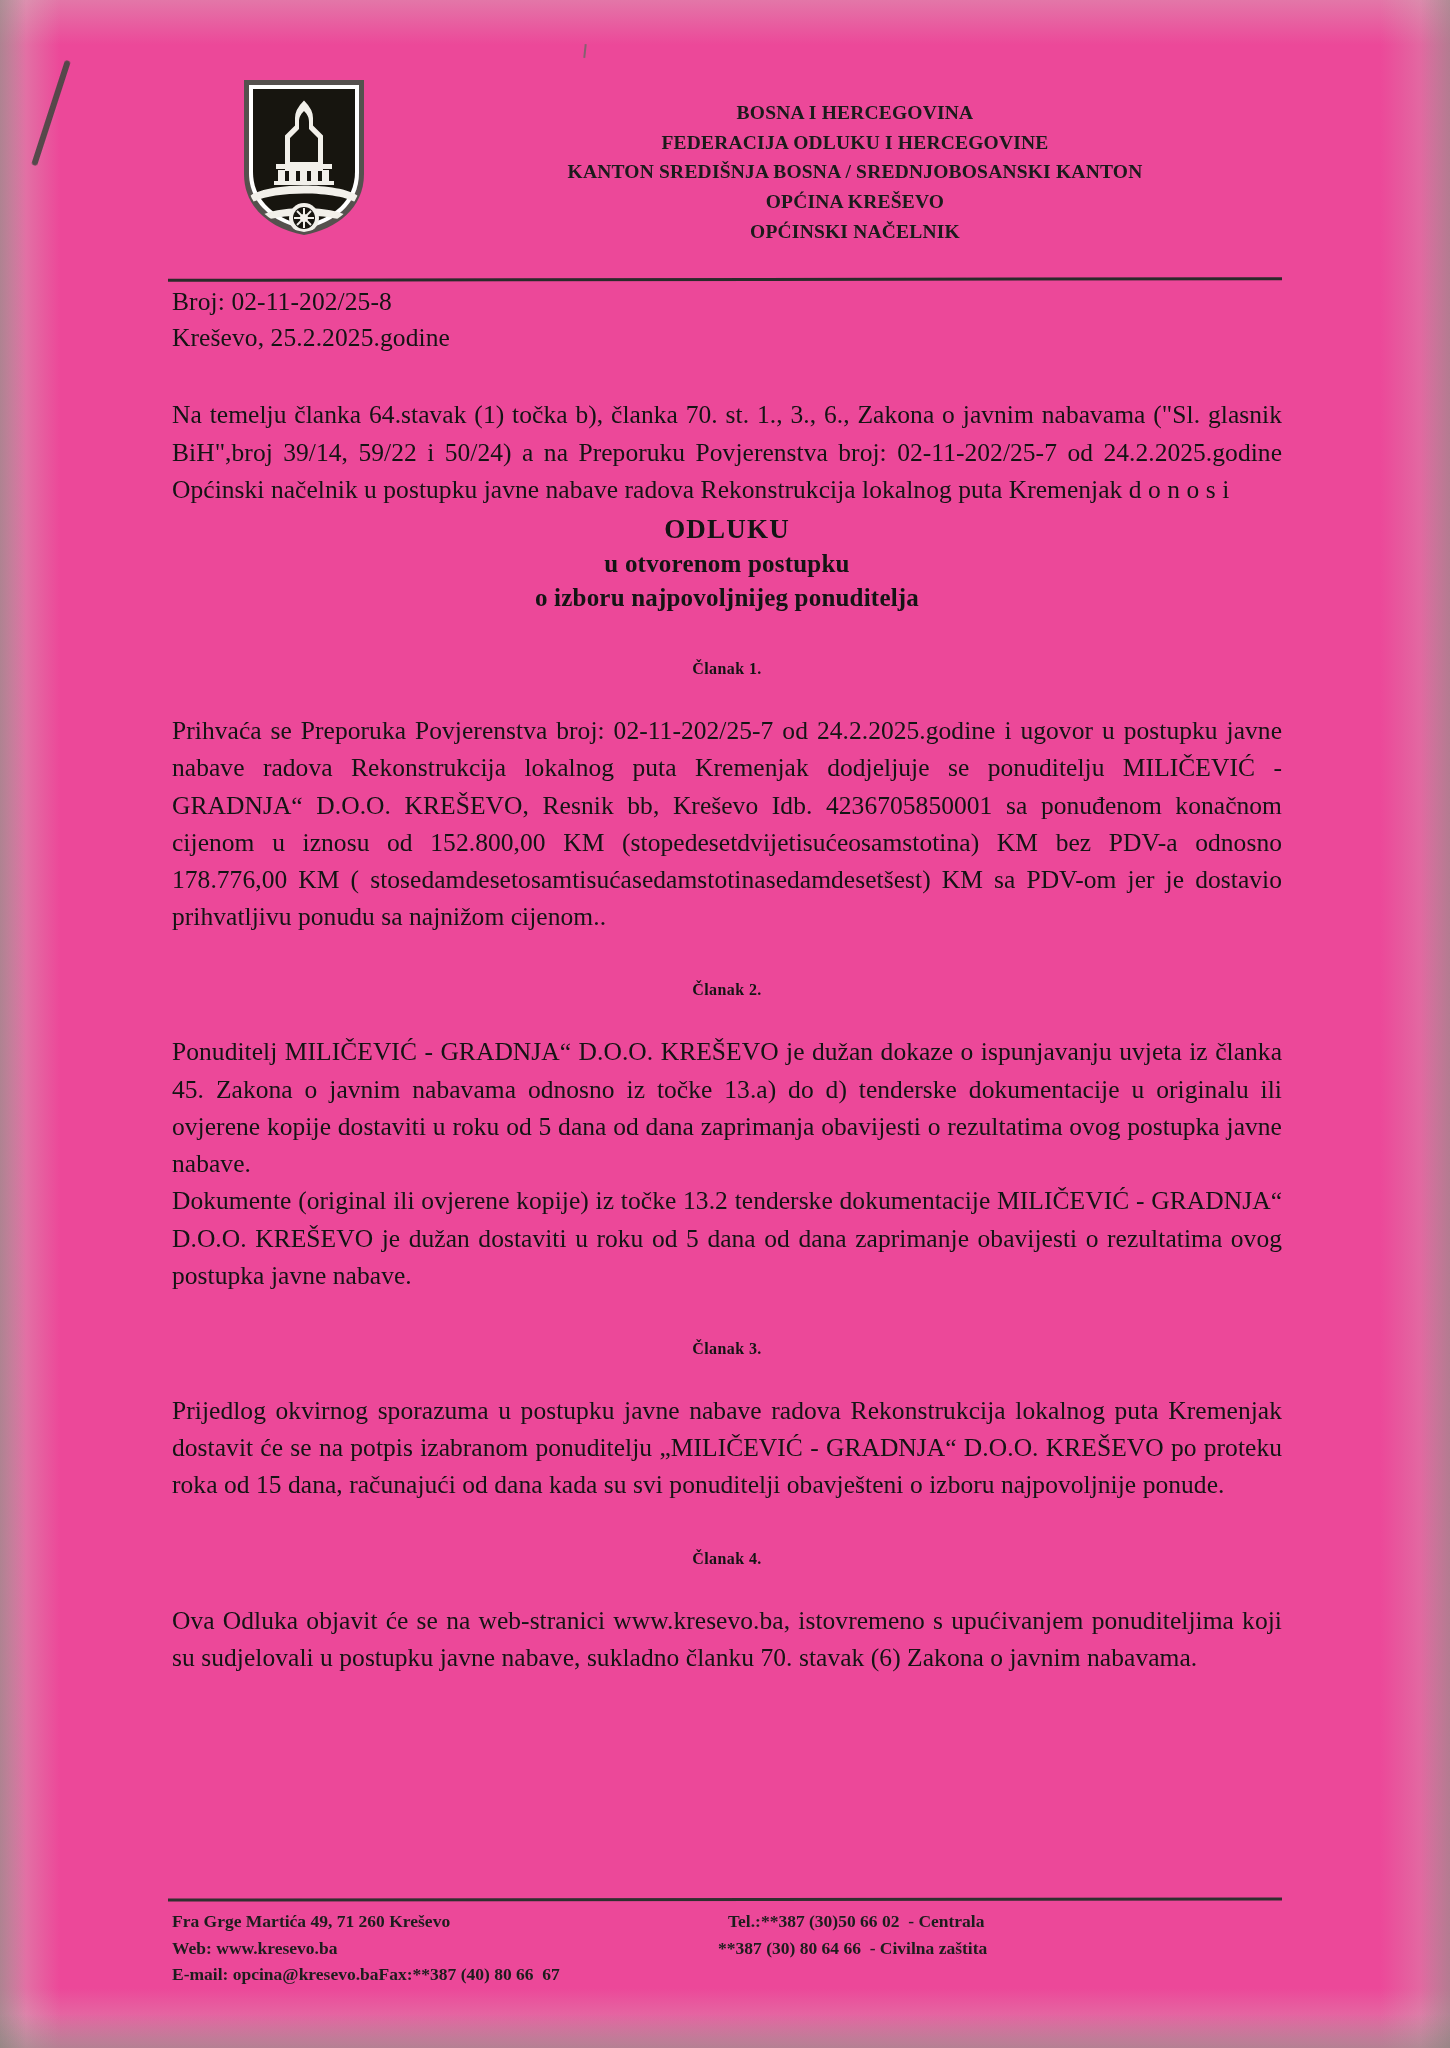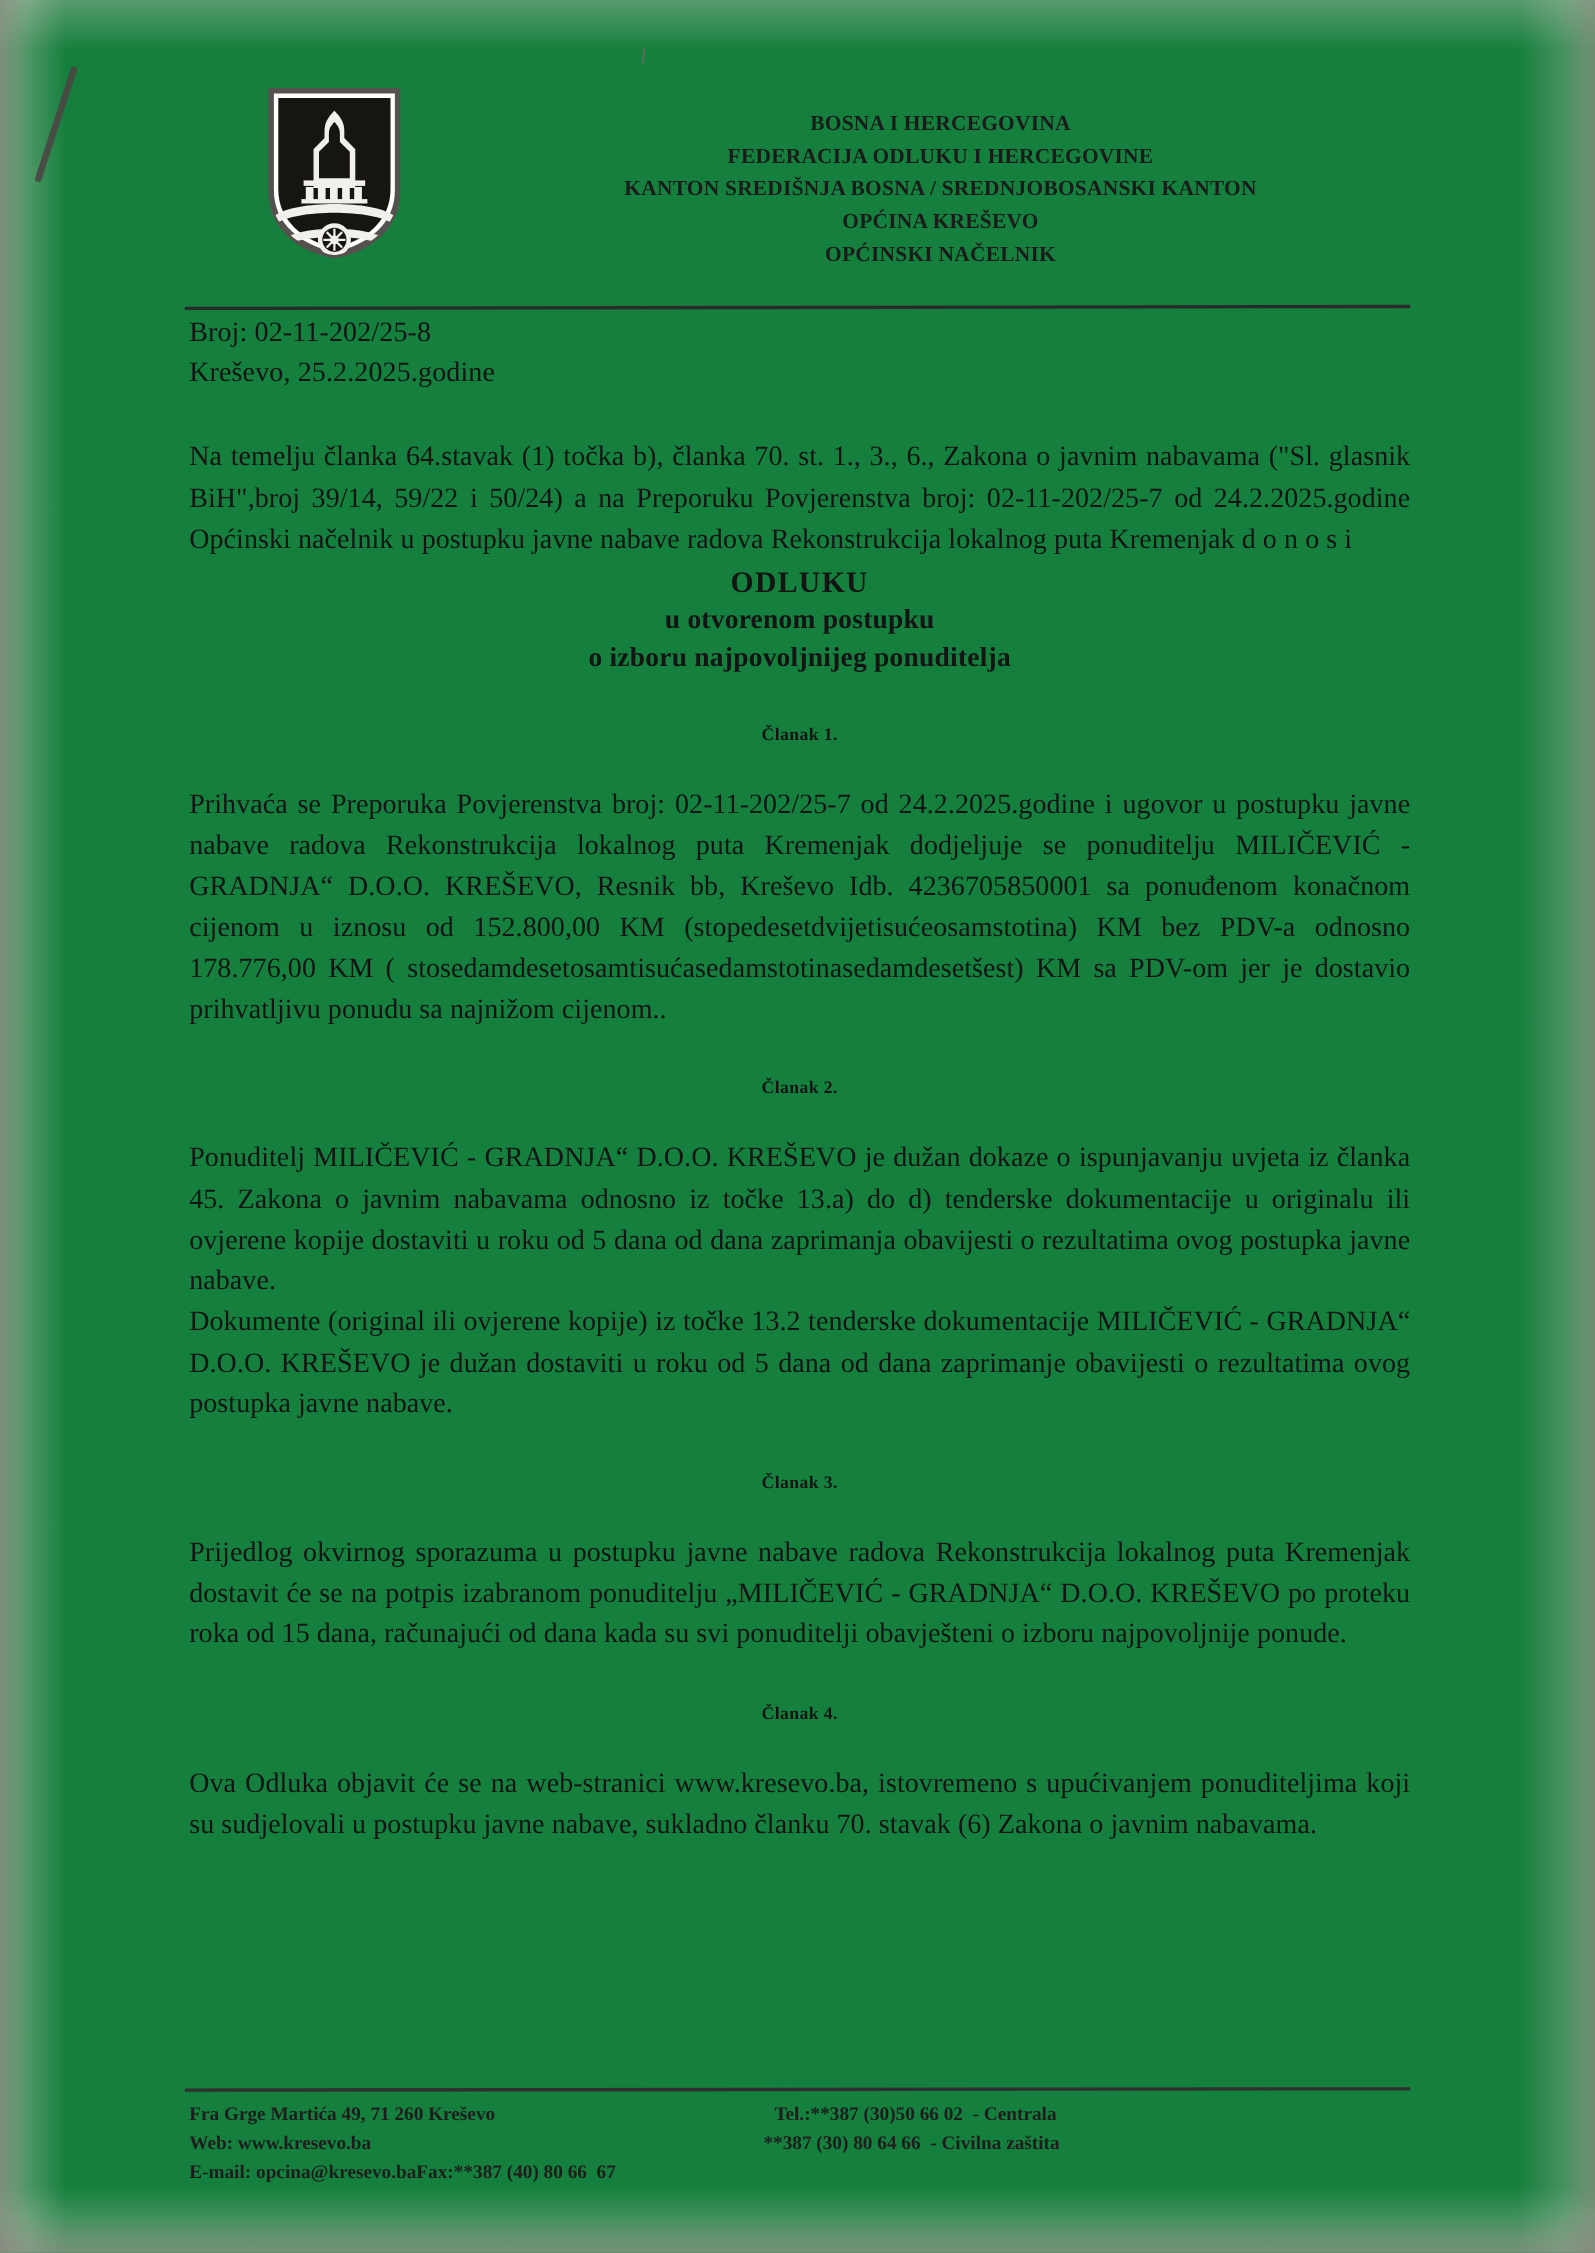--- a/index.html
+++ b/index.html
@@ -4,21 +4,21 @@
 <style>
   html, body {
     margin: 0;
     padding: 0;
     background: #8a8a8a;
   }
   .page {
     position: relative;
     width: 1450px;
     height: 2048px;
-    background: #15803d;
+    background: #ec4899;
     overflow: hidden;
     font-family: "Liberation Serif", serif;
     color: #141414;
     box-sizing: border-box;
   }
   
   .paper-tint {
     position: absolute;
     inset: 0;
     background:
@@ -181,20 +181,21 @@
     top: 1908px;
     width: 1110px;
     font-size: 17.5px;
     line-height: 1.52;
     color: #1d1d1d;
     font-weight: 600;
   }
   .footer-row {
     display: flex;
     white-space: pre;
+    gap: 24px;
   }
   .footer-left { width: 400px; flex: 0 0 400px; }
   .footer-right { flex: 1 1 auto; }
   .footer-right.r1 { padding-left: 132px; }
   .footer-right.r2 { padding-left: 122px; }
 </style>
 </head>
 <body>
 
 <div class="page">

